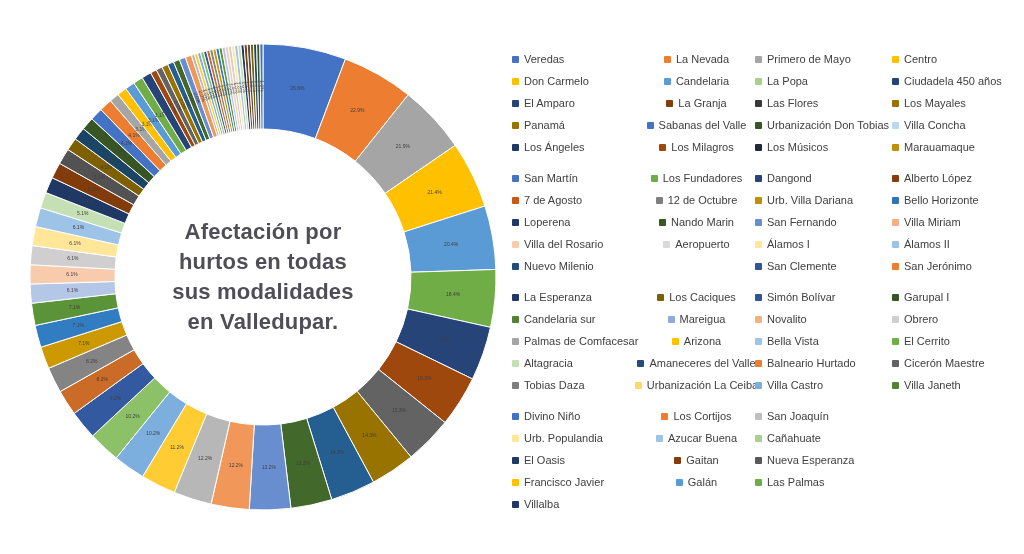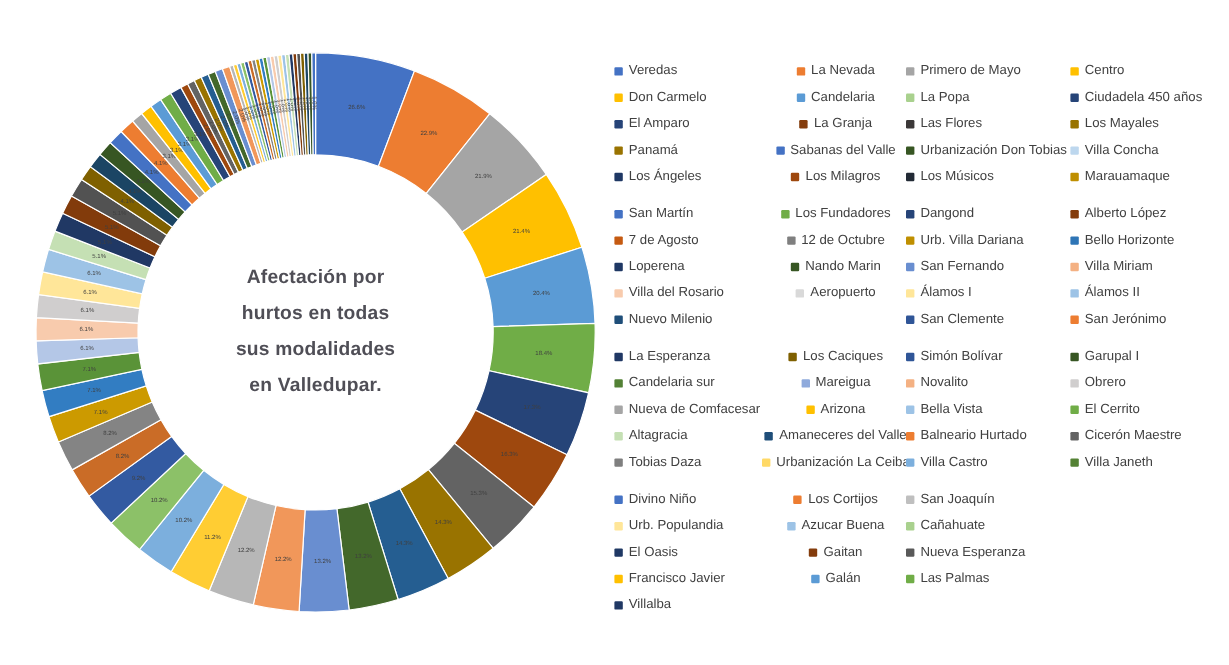--- a/index.html
+++ b/index.html
@@ -9,21 +9,21 @@
 
   
   .donut-wrap { position: absolute; left: 29px; top: 43px; width: 468px; height: 468px; }
   .donut-wrap svg { display: block; width: 468px; height: 468px; }
   .center-title {
     position: absolute; left: 29px; top: 43px; width: 468px; height: 468px;
     display: flex; align-items: center; justify-content: center; text-align: center;
     pointer-events: none;
   }
   .center-title span {
-    white-space: pre-line; font-size: 16px; line-height: 30px; font-weight: bold;
+    white-space: pre-line; font-size: 22px; line-height: 30px; font-weight: bold;
     color: #4f4e56; letter-spacing: 0.2px;
   }
 
   
   .legend { position: absolute; left: 512px; top: 48px; width: 520px; }
   .legend-group { display: flex; flex-direction: row; margin-bottom: 9px; }
   .legend-col { display: flex; flex-direction: column; }
   .legend-col.c1 { width: 126px; }
   .legend-col.c2 { width: 117px; align-items: center; }
   .legend-col.c3 { width: 137px; }
@@ -377,21 +377,21 @@
           <div class="legend-item">
             <span class="legend-marker" style="background: rgb(32, 56, 100);"></span>
             <span class="legend-label">La Esperanza</span>
           </div>
           <div class="legend-item">
             <span class="legend-marker" style="background: rgb(83, 129, 53);"></span>
             <span class="legend-label">Candelaria sur</span>
           </div>
           <div class="legend-item">
             <span class="legend-marker" style="background: rgb(165, 165, 165);"></span>
-            <span class="legend-label">Nueva de Comfacesar</span>
+            <span class="legend-label">Palmas de Comfacesar</span>
           </div>
           <div class="legend-item">
             <span class="legend-marker" style="background: rgb(197, 224, 180);"></span>
             <span class="legend-label">Altagracia</span>
           </div>
           <div class="legend-item">
             <span class="legend-marker" style="background: rgb(127, 127, 127);"></span>
             <span class="legend-label">Tobias Daza</span>
           </div>
         </div>

